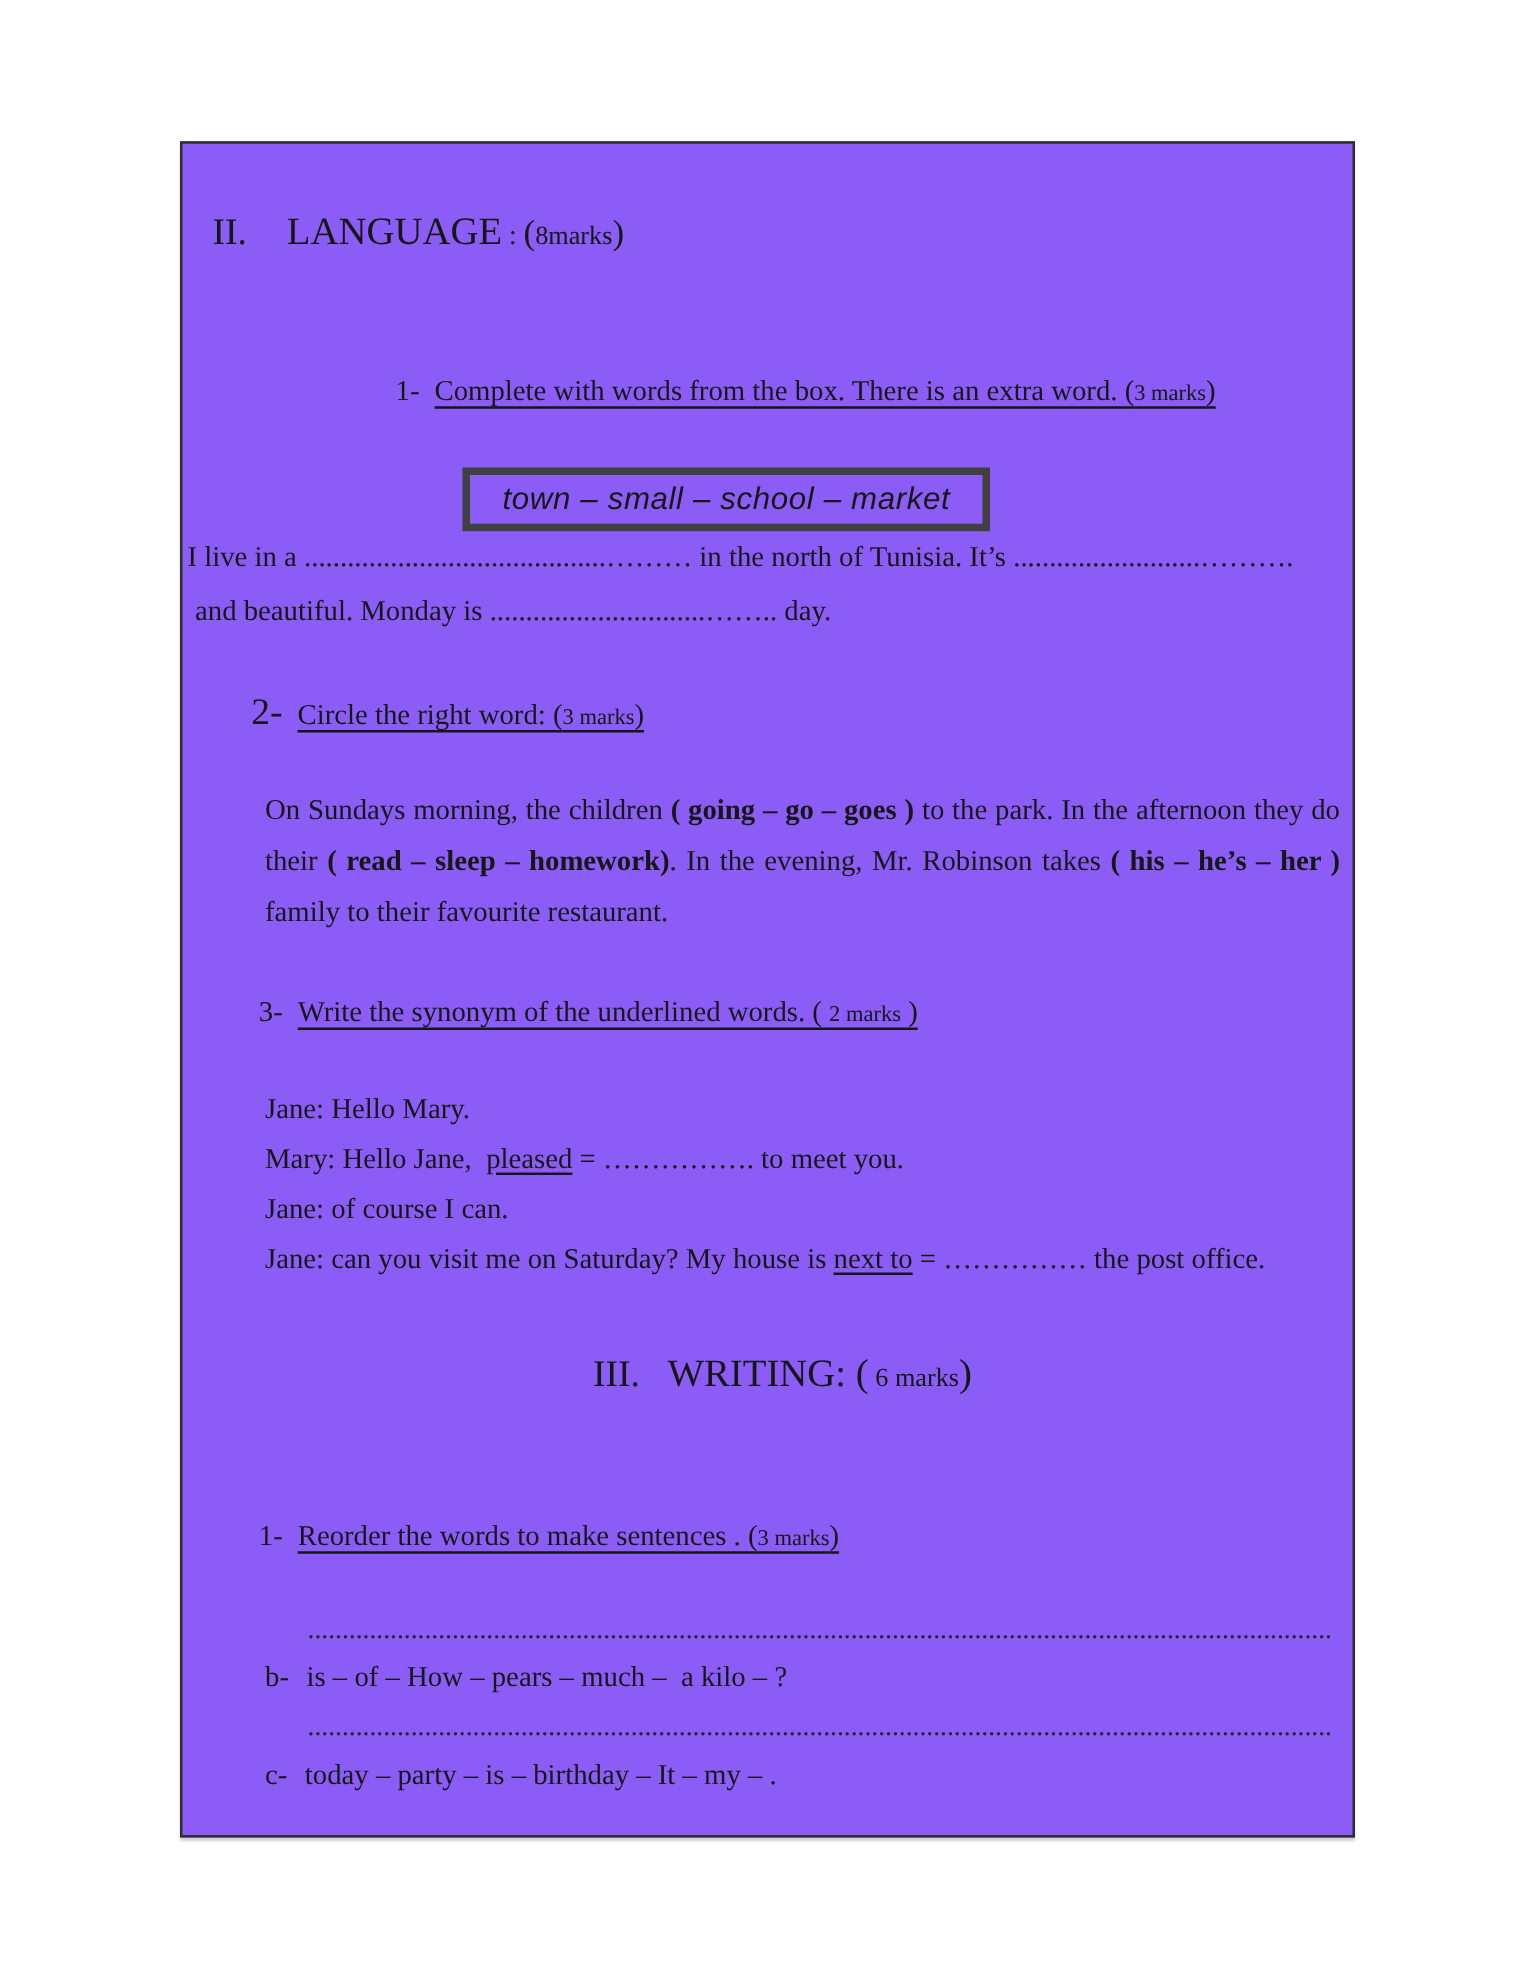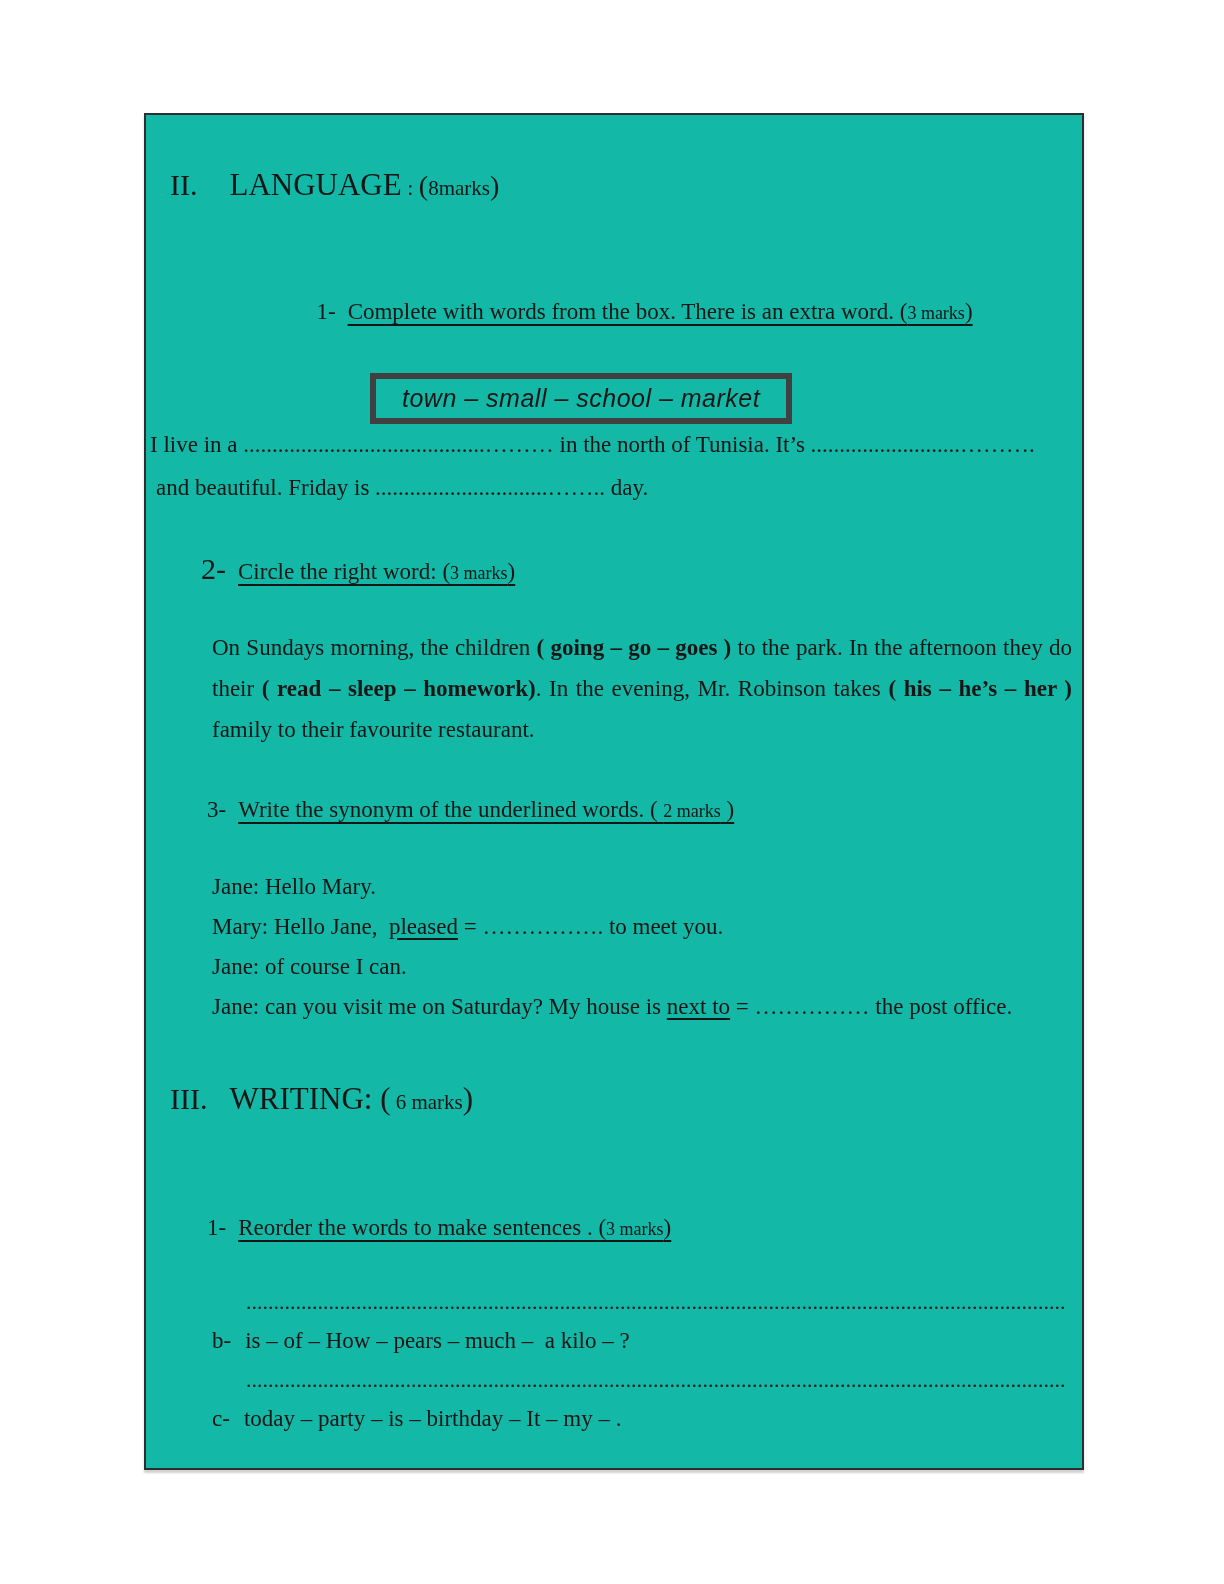--- a/index.html
+++ b/index.html
@@ -1,21 +1,21 @@
 <!DOCTYPE html>
 <html><head>
 <meta charset="utf-8">
 <style>
   * { margin:0; padding:0; box-sizing:border-box; }
   html,body { width:1224px; height:1584px; background:#ffffff; }
   body { font-family:"Liberation Serif", serif; color:#161616; position:relative; }
 
   .doc {
     position:absolute; left:144px; top:113px; width:940px; height:1357px;
-    border:2px solid #2e2e2e; background:#14b8a6;
+    border:2px solid #2e2e2e; background:#8b5cf6;
     box-shadow:0 3px 2px rgba(0,0,0,0.18);
     overflow:hidden;
   }
 
   
   .sec-title { margin:10px 0 0 8px; line-height:40px; white-space:pre-wrap; }
   .t-roman { font-size:30px; margin-right:32px; }
   .t-roman.w { margin-right:22px; }
   .t-big  { font-size:31px; }
   .t-mid  { font-size:22px; }
@@ -72,42 +72,42 @@
     <span class="ex-num">1-</span><span class="u"><span>Complete with words from the box. There is an extra word. (</span><span class="marks-small">3 marks</span><span>)</span></span>
   </div>
 
   <div class="word-box-row">
     <div class="word-box">
       <span>town – small – school – market</span>
     </div>
   </div>
 
   <p class="fill fill1">I live in a ..........................................……… in the north of Tunisia. It’s ..........................……….</p>
-  <p class="fill fill2">and beautiful. Friday is ..............................…….. day.</p>
+  <p class="fill fill2">and beautiful. Monday is ..............................…….. day.</p>
 
   <div class="ex-head e2">
     <span class="ex-num big">2-</span><span class="u"><span>Circle the right word: (</span><span class="marks-small">3 marks</span><span>)</span></span>
   </div>
 
   <p class="para">
     <span>On Sundays morning, the children </span><span class="b">( going – go – goes )</span><span> to the park. In the afternoon they do their </span><span class="b">( read – sleep – homework)</span><span>. In the evening, Mr. Robinson takes </span><span class="b">( his – he’s – her )</span><span> family to their favourite restaurant.</span>
   </p>
 
   <div class="ex-head e3">
     <span class="ex-num">3-</span><span class="u"><span>Write the synonym of the underlined words. ( </span><span class="marks-small">2 marks</span><span> )</span></span>
   </div>
 
   <div class="dialogue">
     <p>Jane: Hello Mary.</p>
     <p><span>Mary: Hello Jane,  </span><span class="u-word">pleased</span><span> = ……………. to meet you.</span></p>
     <p>Jane: of course I can.</p>
     <p><span>Jane: can you visit me on Saturday? My house is </span><span class="u-word">next to</span><span> = …………… the post office.</span></p>
   </div>
 
-  <div class="sec-title" style="margin-top:12px;">
+  <div class="sec-title" style="margin-top:12px;text-align:center;">
     <span class="t-roman w">III.</span><span class="t-big">WRITING: (</span><span class="t-small"> 6 marks</span><span class="t-big">)</span>
   </div>
 
   <div class="ex-head w1">
     <span class="ex-num">1-</span><span class="u"><span>Reorder the words to make sentences . (</span><span class="marks-small">3 marks</span><span>)</span></span>
   </div>
 
   <div class="answer-dots">..........................................................................................................................................................................</div>
 
   <p class="item-line"><span class="item-label">b-</span><span>is – of – How – pears – much –  a kilo – ?</span></p>

